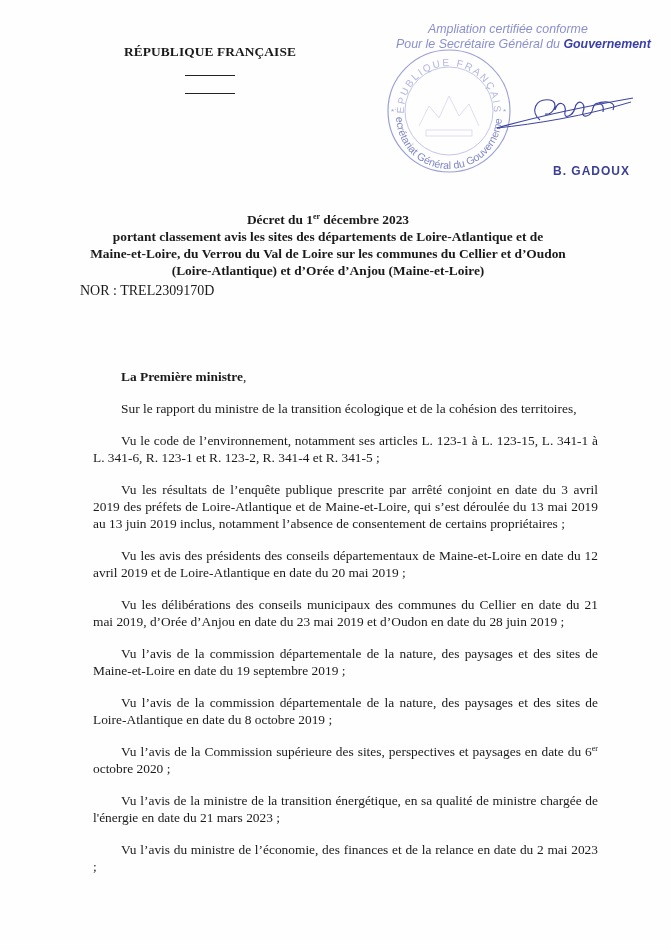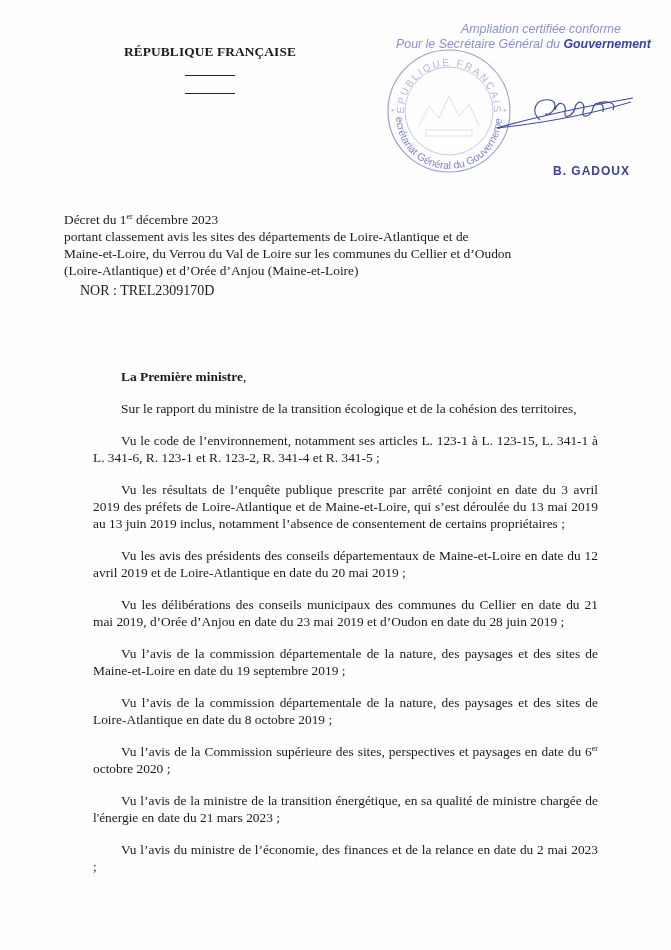--- a/index.html
+++ b/index.html
@@ -12,29 +12,29 @@
     
     .hdr-left { position: absolute; left: 60px; top: 44px; width: 300px; text-align: center; }
     .republique { font-weight: bold; font-size: 13.4px; letter-spacing: 0.1px; }
     .rule { width: 50px; height: 1px; background: #222; margin: 0 auto; }
     .rule1 { margin-top: 15px; }
     .ministere { font-size: 13.2px; line-height: 16px; margin-top: 17px; }
     .rule2 { margin-top: 17px; }
 
     
     .stamp { position: absolute; left: 370px; top: 20px; width: 270px; height: 170px; }
-    .ampliation { position: absolute; left: 58px; top: 2px; font-family: "Liberation Sans", sans-serif; font-style: italic; font-size: 12.4px; color: #8a8fcf; white-space: nowrap; margin-left: 33px; }
+    .ampliation { position: absolute; left: 58px; top: 2px; font-family: "Liberation Sans", sans-serif; font-style: italic; font-size: 12.4px; color: #8a8fcf; white-space: nowrap; }
     .pour-le { position: absolute; left: 26px; top: 17px; font-family: "Liberation Sans", sans-serif; font-style: italic; font-size: 12.4px; color: #8a8fcf; white-space: nowrap; }
     .pour-le .strong { color: #3a3fa8; font-weight: bold; }
     .seal { position: absolute; left: 14px; top: 26px; width: 130px; height: 130px; }
     .signature { position: absolute; left: 125px; top: 70px; width: 140px; height: 50px; }
     .signer { position: absolute; left: 152px; top: 144px; font-family: "Liberation Sans", sans-serif; font-weight: bold; font-size: 12px; color: #3b3f95; letter-spacing: 1px; padding-left: 31px; }
 
     
-    .title-block { position: absolute; left: 64px; top: 211px; width: 512px; font-weight: normal; font-size: 13.4px; line-height: 17px; }
+    .title-block { position: absolute; left: 72px; top: 211px; width: 512px; text-align: center; font-weight: bold; font-size: 13.4px; line-height: 17px; }
     .title-block sup { font-size: 8px; vertical-align: 5px; line-height: 0; }
     .nor { position: absolute; left: 80px; top: 283px; width: 512px; text-align: left; font-size: 14px; }
 
     
     .body { position: absolute; left: 93px; top: 368px; width: 505px; font-size: 13.4px; line-height: 17px; }
     .body p { margin: 0; text-align: justify; text-indent: 28px; }
     .body p.first { text-indent: 28px; margin-bottom: 14px; }
     .body p + p { margin-top: 15px; }
     .body .bold { font-weight: bold; }
     .body sup { font-size: 8px; vertical-align: 5px; line-height: 0; }

